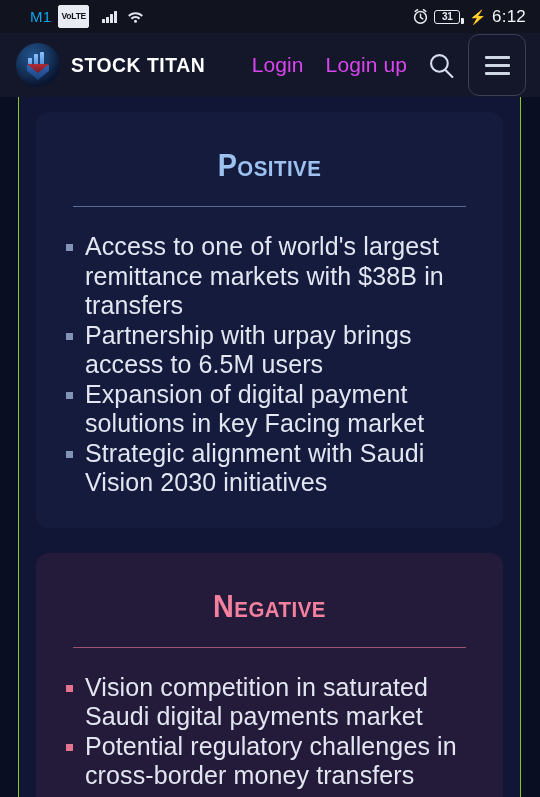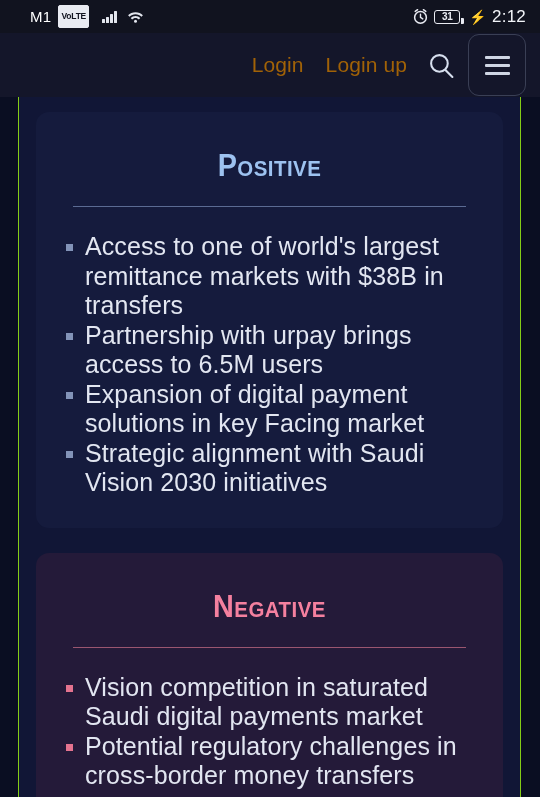--- a/index.html
+++ b/index.html
@@ -14,21 +14,21 @@
   .statusbar{
     height:33px; width:100%;
     background:#11131f;
     display:flex; align-items:center;
     padding:0 14px;
     color:#e6e8ef;
     font-size:15px;
     position:relative;
   }
   .sb-left{ display:flex; align-items:center; gap:7px; margin-left:16px; }
-  .sb-carrier{ font-size:15px; color:#ffffff; letter-spacing:.3px; }
+  .sb-carrier{ font-size:15px; color:#0ea5e9; letter-spacing:.3px; }
   .volte{
     border:1.6px solid #e9ebf2; border-radius:2px;
     font-size:8.5px; font-weight:bold; line-height:1;
     padding:6px 2px; color:#e9ebf2; letter-spacing:-.2px;
     background:#e9ebf2; color:#11131f;
   }
   .bars{ display:flex; align-items:flex-end; gap:1.5px; height:13px; margin-left:6px;}
   .bars i{ display:block; width:2.6px; background:#e3e6ee; border-radius:.5px; }
   .bars i:nth-child(1){height:4px}
   .bars i:nth-child(2){height:6.5px}
@@ -84,21 +84,21 @@
     opacity:.95;
   }
   .brand-name{
     color:#ffffff; font-size:21px; font-weight:bold;
     letter-spacing:.6px;
     font-family:"Liberation Sans Narrow","Liberation Sans",sans-serif;
     transform:scaleX(.92); transform-origin:left center;
   }
   .nav{ margin-left:auto; display:flex; align-items:center; gap:0; }
   .nav a{
-    color:#a16207; font-size:21px; text-decoration:none;
+    color:#d946ef; font-size:21px; text-decoration:none;
     padding:0 11px; letter-spacing:.1px;
   }
   .search-btn{
     width:42px; height:42px; display:flex; align-items:center; justify-content:center;
     margin-left:2px;
   }
   .ham-btn{
     width:58px; height:62px; margin-left:6px;
     border:1px solid #3a3f55; border-radius:11px;
     display:flex; flex-direction:column; align-items:center; justify-content:center; gap:5px;
@@ -202,25 +202,37 @@
         <circle cx="9" cy="10" r="6.2" fill="none" stroke="#e9ebf2" stroke-width="1.6"></circle>
         <path d="M9 6.6V10l2.4 1.6" stroke="#e9ebf2" stroke-width="1.5" fill="none" stroke-linecap="round"></path>
         <path d="M3.4 3.6 5.9 1.8M14.6 3.6 12.1 1.8" stroke="#e9ebf2" stroke-width="1.6" stroke-linecap="round"></path>
       </svg>
     </span>
     <span class="batt">
       <span class="batt-body">31</span>
       <span class="batt-cap"></span>
     </span>
     <span class="bolt">⚡</span>
-    <span class="clock-txt">2:12</span>
+    <span class="clock-txt">6:12</span>
   </div>
 </div>
 
 <div class="header">
+  <div class="brand">
+    <span class="logo">
+      <span class="lbars">
+          <i></i>
+          <i></i>
+          <i></i>
+        </span>
+      <span class="arrow"></span>
+      <span class="arrow2"></span>
+    </span>
+    <span class="brand-name">STOCK TITAN</span>
+  </div>
   <div class="nav">
     <a href="#">Login</a>
     <a href="#">Login up</a>
     <span class="search-btn">
       <svg width="27" height="27" viewBox="0 0 26 26">
         <circle cx="11" cy="11" r="8" fill="none" stroke="#d7dfee" stroke-width="2"></circle>
         <path d="M17 17.5 23.5 24" stroke="#d7dfee" stroke-width="2" stroke-linecap="round"></path>
       </svg>
     </span>
     <span class="ham-btn">

